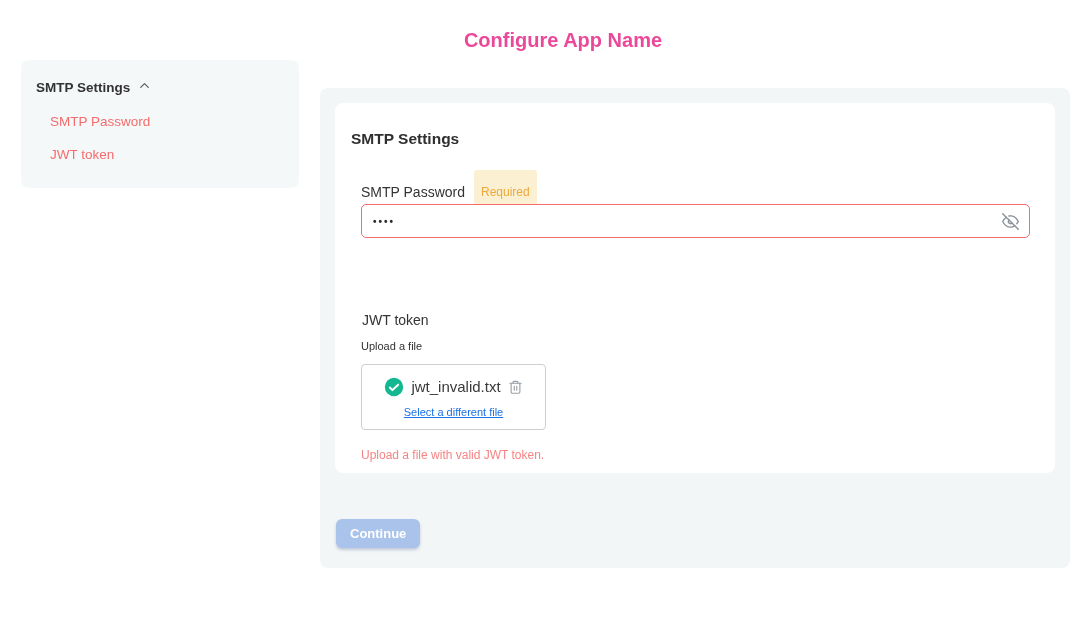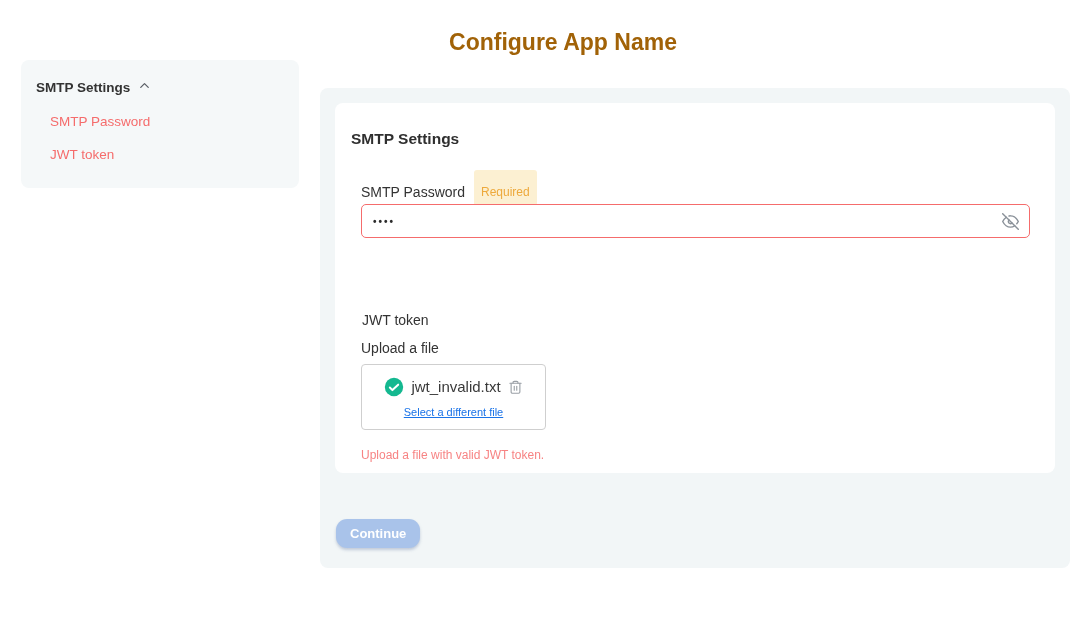--- a/index.html
+++ b/index.html
@@ -10,23 +10,23 @@
     font-family: "Liberation Sans", sans-serif;
     position: relative;
     color: #333;
   }
 
   
   .page-title {
     position: absolute;
     left: 563px; top: 29px;
     transform: translateX(-50%);
-    font-size: 23px;
+    font-size: 20px;
     font-weight: 700;
-    color: #a16207;
+    color: #ec4899;
     white-space: nowrap;
   }
 
   
   .sidebar {
     position: absolute;
     left: 21px; top: 60px;
     width: 278px; height: 128px;
     background: #f5f8f9;
     border-radius: 8px;
@@ -118,21 +118,21 @@
   }
 
   .jwt-label {
     position: absolute;
     left: 27px; top: 209px;
     font-size: 14px; color: #333;
   }
   .upload-label {
     position: absolute;
     left: 26px; top: 237px;
-    font-size: 14px; color: #333;
+    font-size: 11px; color: #333;
   }
 
   .upload-box {
     position: absolute;
     left: 26px; top: 261px;
     width: 185px; height: 66px;
     border: 1px solid #cfcfcf;
     border-radius: 4px;
     background: #fff;
     display: flex; flex-direction: column;
@@ -169,21 +169,21 @@
 
   .continue-button {
     position: absolute;
     left: 16px; top: 431px;
     min-width: 79px; height: 29px;
     background: #a9c3ea;
     color: #ffffff;
     font-family: "Liberation Sans", sans-serif;
     font-size: 13px; font-weight: 700;
     border: none;
-    border-radius: 11px;
+    border-radius: 6px;
     padding: 0 14px;
     box-shadow: 0 2px 3px rgba(100,120,160,0.35);
     cursor: not-allowed;
   }
 </style>
 </head>
 <body>
 
 <div class="page-title">Configure App Name</div>
 

